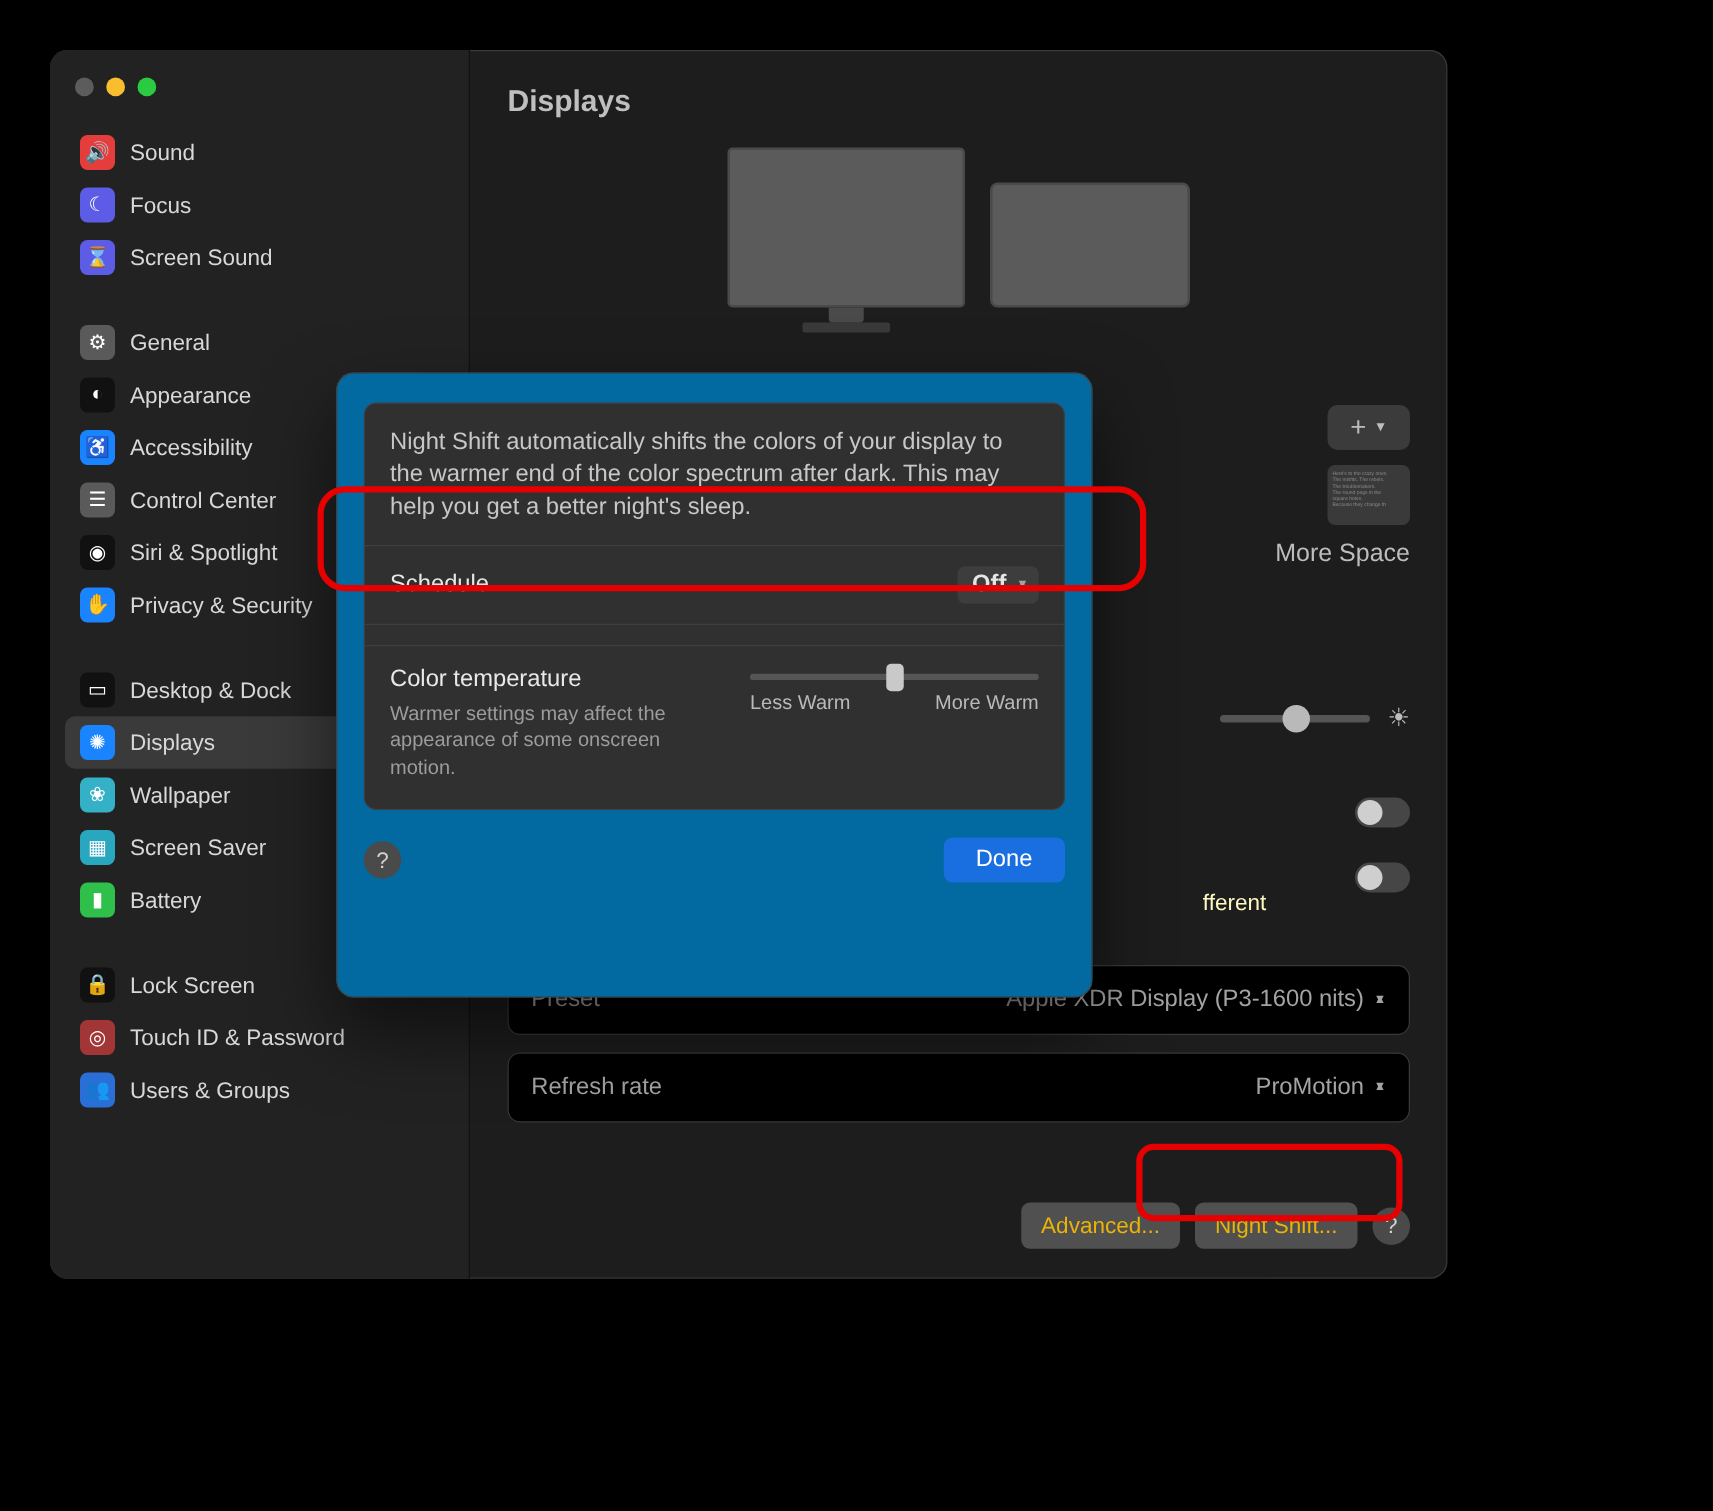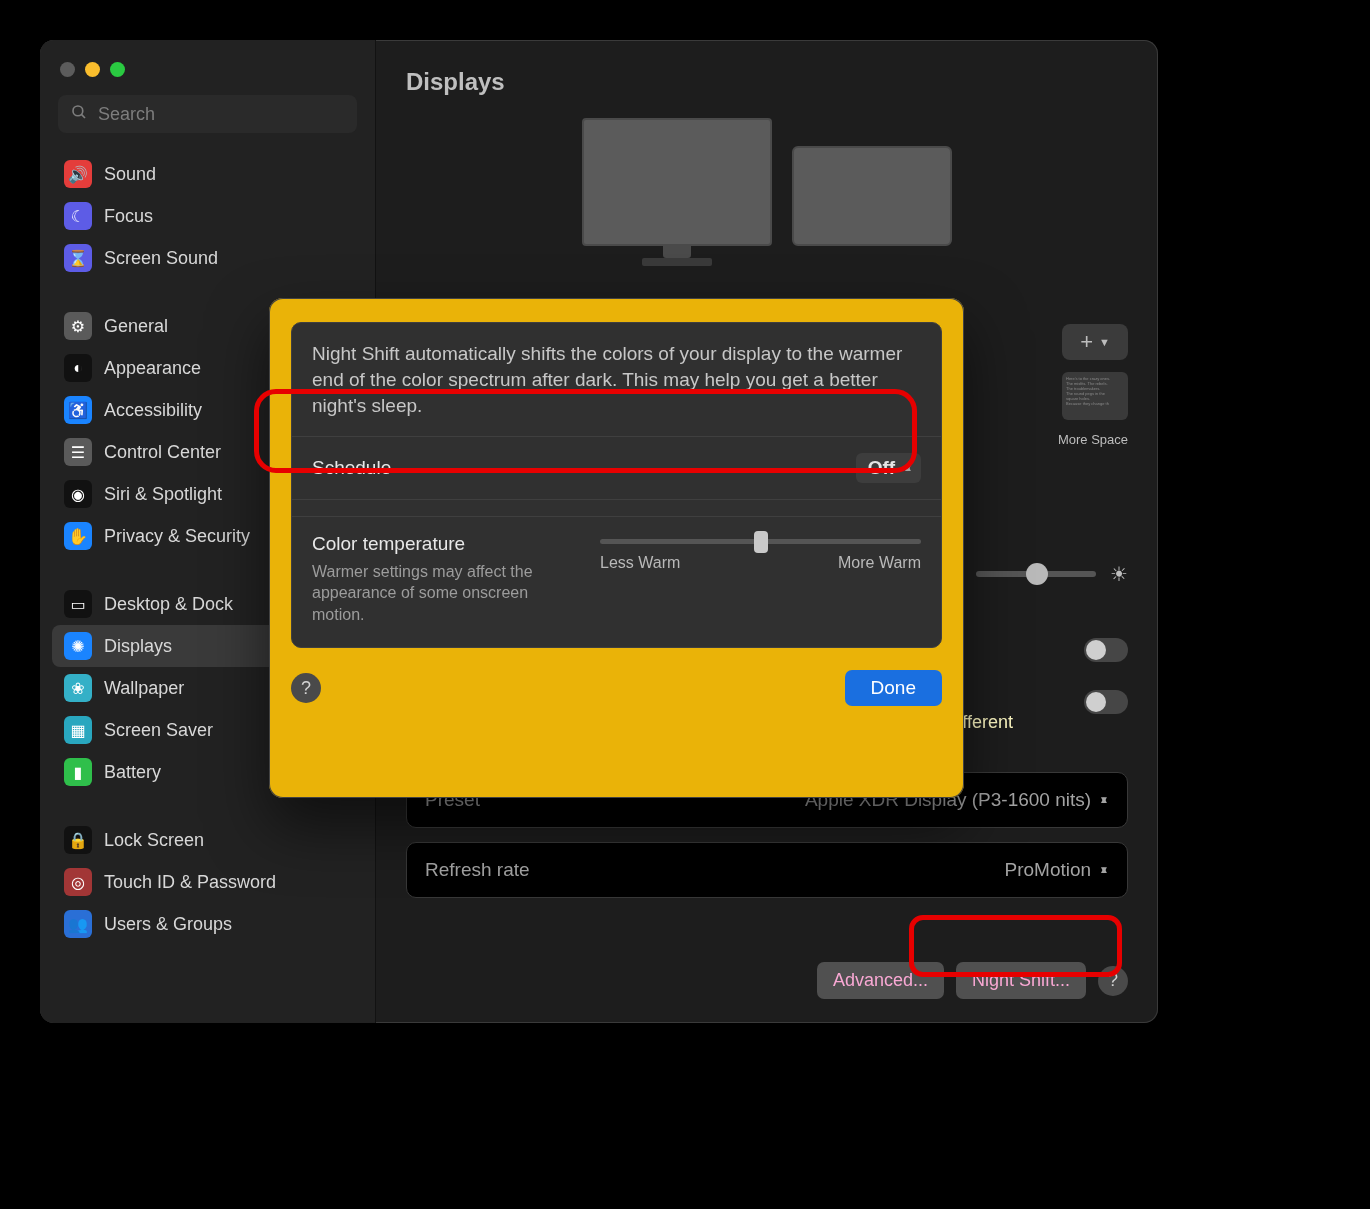--- a/index.html
+++ b/index.html
@@ -68,21 +68,21 @@
     width: 160px; height: 100px; background: #5b5b5b; border: 2px solid #4a4a4a; border-radius: 6px; position: relative;
   }
   .plus-pill {
     position: absolute; right: 30px; top: 284px;
     width: 66px; height: 36px; background: #3b3b3b; border-radius: 8px;
     display: flex; align-items: center; justify-content: center; gap: 6px; color: #bdbdbd;
   }
   .thumbs { position: absolute; right: 30px; top: 332px; width: 170px; }
   .thumb-card { width: 66px; height: 48px; background: #3a3a3a; border-radius: 6px; margin-left: auto; padding: 4px; }
   .thumb-lines { font-size: 4px; line-height: 5px; color: #8a8a8a; }
-  .thumbs-caption { text-align: right; margin-top: 12px; color: #bdbdbd; font-size: 13px; }
+  .thumbs-caption { text-align: right; margin-top: 12px; color: #bdbdbd; font-size: 20px; }
   .bright-row {
     position: absolute; right: 30px; top: 522px; display: flex; align-items: center; gap: 14px;
   }
   .slider-track { width: 120px; height: 6px; background: #555; border-radius: 4px; position: relative; }
   .slider-thumb { position: absolute; top: -8px; width: 22px; height: 22px; background: #b9b9b9; border-radius: 50%; }
   .toggle {
     width: 44px; height: 24px; background: #464646; border-radius: 12px; position: relative;
   }
   .toggle .knob { position: absolute; top: 2px; width: 20px; height: 20px; background: #cfcfcf; border-radius: 50%; }
   .toggle.off .knob { left: 2px; }
@@ -93,36 +93,36 @@
     background: #000000; border: 1px solid #383838; border-radius: 10px;
     padding: 16px 18px; display: flex; justify-content: space-between; align-items: center;
     color: #a3a3a3; font-size: 19px;
   }
   .sel-val { display: flex; align-items: center; gap: 8px; color: #a3a3a3; }
   .updown { color: #a3a3a3; line-height: 0; font-size: 10px; display:flex; flex-direction:column; gap: 0;}
   .footer-btns {
     position: absolute; right: 30px; bottom: 24px; display: flex; gap: 12px; align-items: center;
   }
   .btn {
-    background: #505050; color: #f9a8d4; border-radius: 7px; padding: 8px 16px; font-size: 18px;
+    background: #505050; color: #eab308; border-radius: 7px; padding: 8px 16px; font-size: 18px;
   }
   .help-circ {
     width: 30px; height: 30px; border-radius: 50%; background: #4a4a4a; color: #d3d3d3;
     display: flex; align-items: center; justify-content: center; font-size: 18px;
   }
   
   .modal-backdrop {
     position: absolute; left: 40px; top: 40px; width: 1118px; height: 983px;
     pointer-events: none;
   }
   .modal {
     position: absolute;
     left: 229px; top: 258px;
-    width: 695px; height: 500px;
-    background: #eab308;
+    width: 605px; height: 500px;
+    background: #0369a1;
     border-radius: 14px;
     box-shadow: 0 28px 60px rgba(0,0,0,0.55), 0 0 0 1px #424242 inset;
     padding: 24px 0 36px 0;
     pointer-events: auto;
   }
   .panel {
     margin: 0 22px;
     background: #303030;
     border: 1px solid #3f3f3f;
     border-radius: 10px;
@@ -163,31 +163,20 @@
 <body>
 
 <div class="stage">
   <div class="window">
 
     <div class="sidebar">
       <div class="traffic">
         <div class="dot red"></div>
         <div class="dot yellow"></div>
         <div class="dot green"></div>
-      </div>
-      <div class="search-wrap">
-        <div class="search">
-          <span>
-            <svg width="18" height="18" viewBox="0 0 24 24" fill="none" stroke="#7d7d7d" stroke-width="2.2">
-                <circle cx="10.5" cy="10.5" r="6.5"></circle>
-                <line x1="20" y1="20" x2="15.2" y2="15.2"></line>
-              </svg>
-          </span>
-          <input placeholder="Search" style="">
-        </div>
       </div>
       <div class="nav">
         <div class="nav-group" id="group1">
             <div class="nav-item">
               <div class="nav-icon" style="background: rgb(228, 61, 59);">🔊</div>
               <span>Sound</span>
             </div>
             <div class="nav-item">
               <div class="nav-icon" style="background: rgb(93, 92, 230);">☾</div>
               <span>Focus</span>

